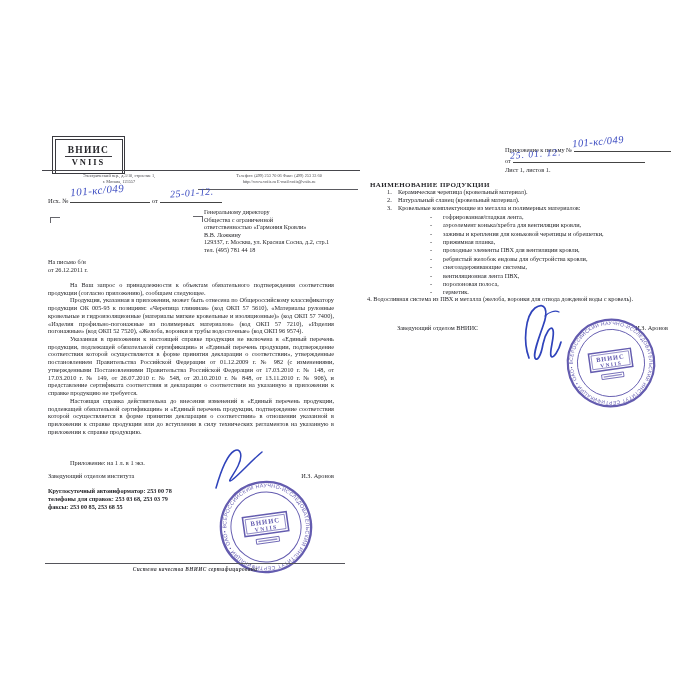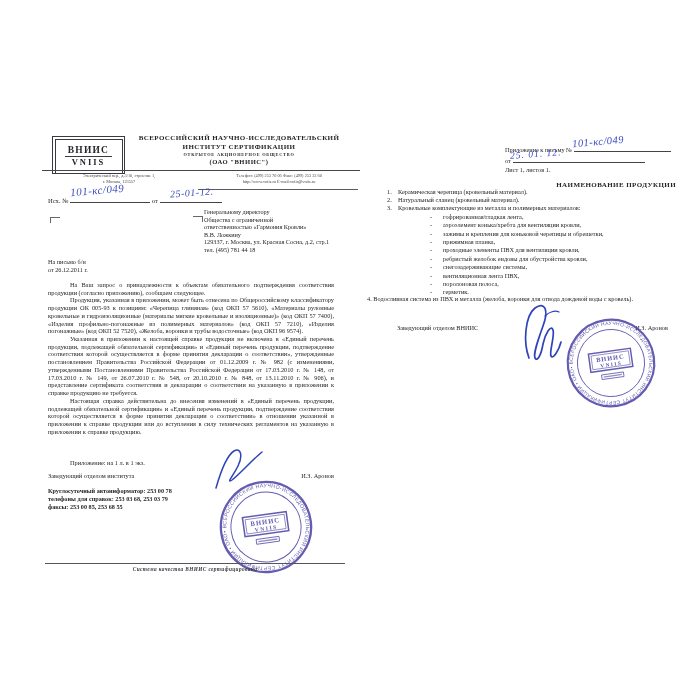--- a/index.html
+++ b/index.html
@@ -59,46 +59,40 @@
   .sig2{left:153px;top:176px;width:58px;height:66px;}
   .stamp-svg{opacity:.88;transform:rotate(-8deg);}
   .sig-path{fill:none;stroke:#2f43bb;stroke-linecap:round;}
 
   
   .apx-block{left:143px;top:20px;width:166px;font-size:6.3px;line-height:9.6px;}
   .apx-row{display:flex;align-items:baseline;}
   .apx-row .fill{flex:1;border-bottom:0.9px solid #444;height:7px;margin-left:2px;}
   .hw2-num{left:210px;top:12px;font-size:10.5px;transform:rotate(-5deg);letter-spacing:.5px;}
   .hw2-date{left:148px;top:25px;font-size:9.5px;transform:rotate(-4deg);letter-spacing:1px;}
-  .p2-heading{left:8px;top:57px;width:306px;text-align:right;font-weight:bold;font-size:7px;letter-spacing:.4px;}
+  .p2-heading{left:8px;top:57px;width:306px;text-align:left;font-weight:bold;font-size:7px;letter-spacing:.4px;}
   .plist{left:25px;top:63.5px;width:284px;font-size:6.3px;line-height:8.4px;}
   .pl-item .num{display:inline-block;width:11px;}
   .pl-sub{margin-left:43px;}
   .pl-sub .dash{display:inline-block;width:13px;}
   .item4{left:5px;top:171px;width:302px;font-size:6.3px;line-height:8.4px;text-align:left;margin:0;}
   .sign-row2{left:35px;top:200px;width:271px;font-size:6.3px;}
 </style>
 </head>
 <body>
 
 <section class="page" id="page1">
 
   <div class="abs logo-box">
     <div class="logo-inner">
       <div class="logo-ru">ВНИИС</div>
       <div class="logo-en">VNIIS</div>
     </div>
   </div>
 
-  <div class="abs org-head">
-    <div class="org-l1">ВСЕРОССИЙСКИЙ  НАУЧНО-ИССЛЕДОВАТЕЛЬСКИЙ</div>
-    <div class="org-l2">ИНСТИТУТ  СЕРТИФИКАЦИИ</div>
-    <div class="org-l3">ОТКРЫТОЕ АКЦИОНЕРНОЕ ОБЩЕСТВО</div>
-    <div class="org-l4">(ОАО "ВНИИС")</div>
-  </div>
 
   <div class="abs rule-thick"></div>
   <div class="abs addr-left">
     <div>Электрический пер., д.3/10, строение 1,</div>
     <div>г. Москва, 123557</div>
   </div>
   <div class="abs addr-right">
     <div>Телефон: (499) 253 70 06    Факс: (499) 253 33 60</div>
     <div>http://www.vniis.ru    E-mail:vniis@vniis.ru</div>
   </div>

